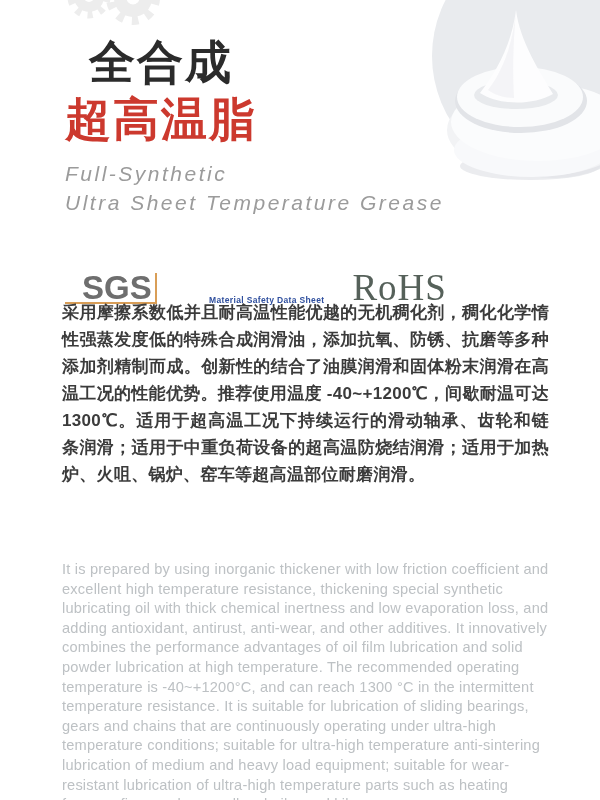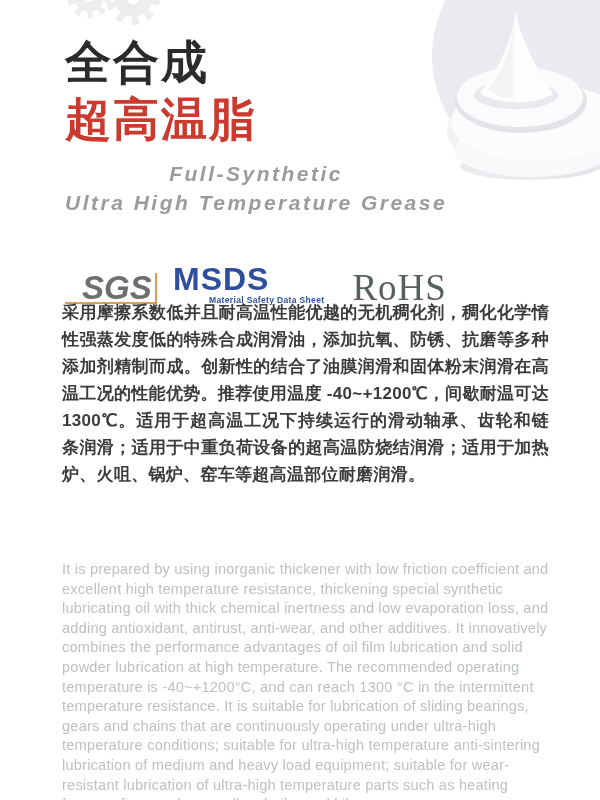--- a/index.html
+++ b/index.html
@@ -13,40 +13,39 @@
   
   .gears { position:absolute; left:65px; top:0; width:110px; height:32px; }
 
   
   .product-visual { position:absolute; left:400px; top:0; width:200px; height:200px; }
 
   
   .title-block { position:absolute; left:65px; top:36px; }
   .title-cn {
     margin:0; font-size:46px; line-height:53px; font-weight:bold;
-    letter-spacing:2px; color:var(--title-black, #2b2b2b);
+    letter-spacing:2px; color:var(--title-black, #2b2b2b);text-align:center;
   }
   .title-cn.red { color:var(--accent-red, #cc392e); margin-top:4px; }
 
   .subtitle-block {
     position:absolute; left:65px; top:159px;
-    font-size:21px; font-style:italic; font-weight:700;
+    font-size:21px; font-style:italic; font-weight:400;
     color:var(--subtitle-gray, #9b9b9b);
-    letter-spacing:2.5px; line-height:29px; white-space:nowrap;text-align:center;
+    letter-spacing:2.5px; line-height:29px; white-space:nowrap;
   }
 
   
   .cert-row { position:absolute; left:65px; top:244px; display:flex; align-items:flex-end; }
 
   .sgs-logo { position:relative; width:92px; height:38px; margin-right:16px; }
   .sgs-text {
     position:absolute; left:17px; bottom:3px;
     font-size:33px; line-height:30px; font-weight:800;
     color:var(--sgs-gray, #6e6e6e);
-    font-style:italic;
   }
   .sgs-hline { position:absolute; left:0; right:0; bottom:2px; height:2px; background:var(--sgs-orange, #d99e57); }
   .sgs-vline { position:absolute; right:0; top:5px; bottom:2px; width:2px; background:var(--sgs-orange, #d99e57); }
 
   .msds-logo { margin-right:28px; color:var(--msds-blue, #2f4f9e); padding-bottom:1px; }
   .msds-main { font-size:32px; line-height:26px; font-weight:800; letter-spacing:1px; }
   .msds-sub  { font-size:8.5px; font-weight:700; letter-spacing:0.35px; margin-top:3px; white-space:nowrap;padding-left:36px; }
 
   .rohs-logo {
     font-family:"Liberation Serif", serif;
@@ -99,31 +98,30 @@
   <path d="M116,10 C113,45 102,72 88,90 C95,95 105,98 114,98 C112,65 114,35 116,10 Z" fill="#ececf0" opacity="0.55"></path>
 </svg>
 
 <div class="title-block">
   <h1 class="title-cn">全合成</h1>
   <h1 class="title-cn red">超高温脂</h1>
 </div>
 
 <div class="subtitle-block">
   <div>Full-Synthetic</div>
-  <div>Ultra High Temperature Grease</div>
+  <div>Ultra Sheet Temperature Grease</div>
 </div>
 
 <div class="cert-row">
   <div class="sgs-logo">
     <span class="sgs-text">SGS</span>
     <span class="sgs-hline"></span>
     <span class="sgs-vline"></span>
   </div>
   <div class="msds-logo">
-    <div class="msds-main">MSDS</div>
     <div class="msds-sub">Material Safety Data Sheet</div>
   </div>
   <div class="rohs-logo">
     <span>RoHS</span>
   </div>
 </div>
 
 <p class="desc-cn">采用摩擦系数低并且耐高温性能优越的无机稠化剂，稠化化学惰性强蒸发度低的特殊合成润滑油，添加抗氧、防锈、抗磨等多种添加剂精制而成。创新性的结合了油膜润滑和固体粉末润滑在高温工况的性能优势。推荐使用温度 -40~+1200℃，间歇耐温可达 1300℃。适用于超高温工况下持续运行的滑动轴承、齿轮和链条润滑；适用于中重负荷设备的超高温防烧结润滑；适用于加热炉、火咀、锅炉、窑车等超高温部位耐磨润滑。</p>
 <p class="desc-en">It is prepared by using inorganic thickener with low friction coefficient and excellent high temperature resistance, thickening special synthetic lubricating oil with thick chemical inertness and low evaporation loss, and adding antioxidant, antirust, anti-wear, and other additives. It innovatively combines the performance advantages of oil film lubrication and solid powder lubrication at high temperature. The recommended operating temperature is -40~+1200°C, and can reach 1300 °C in the intermittent temperature resistance. It is suitable for lubrication of sliding bearings, gears and chains that are continuously operating under ultra-high temperature conditions; suitable for ultra-high temperature anti-sintering lubrication of medium and heavy load equipment; suitable for wear-resistant lubrication of ultra-high temperature parts such as heating furnace, fire nozzle as well as boiler and kiln car.</p>
 

